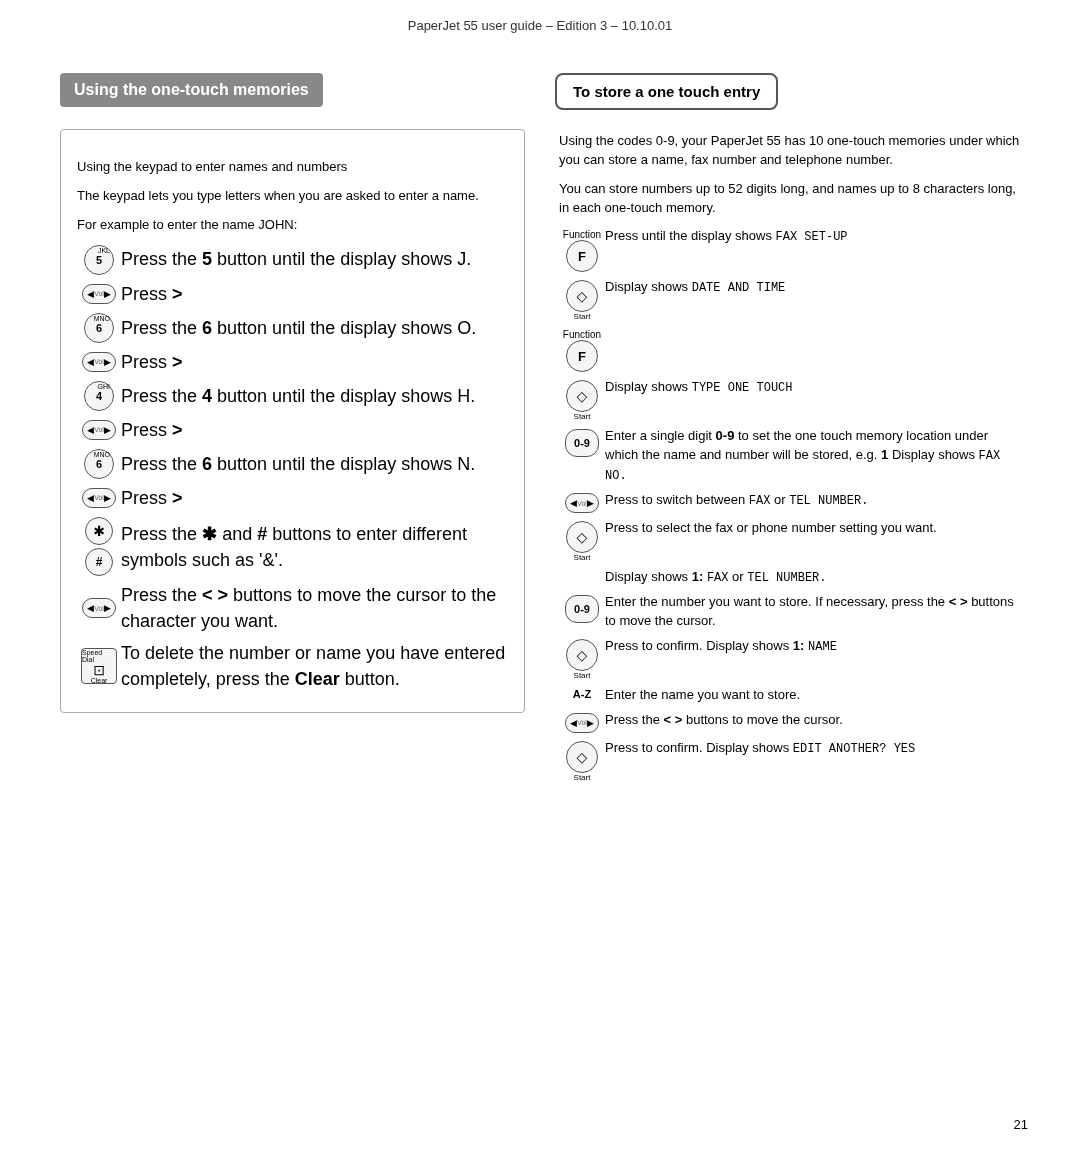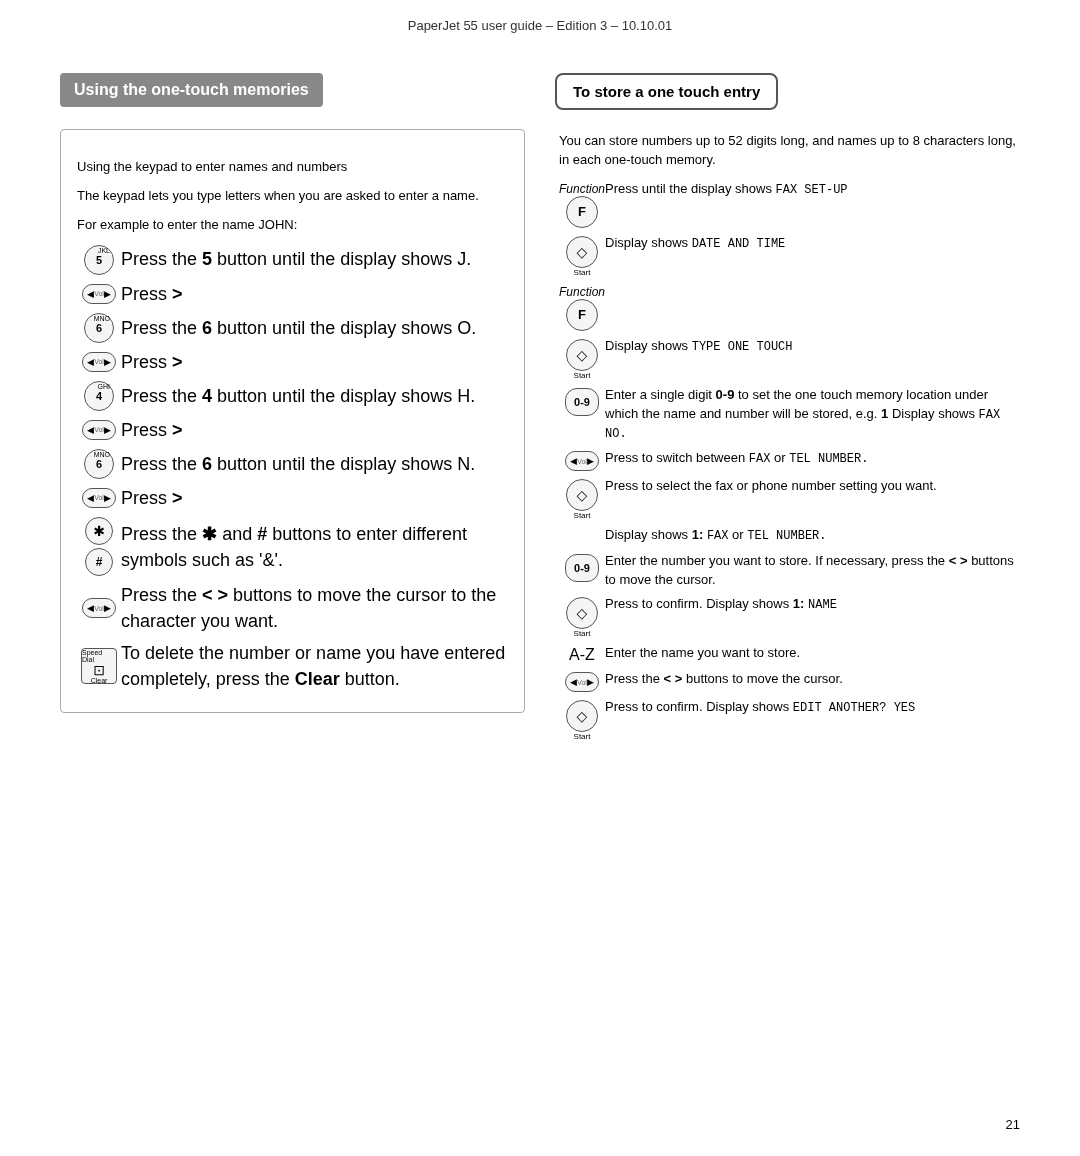--- a/index.html
+++ b/index.html
@@ -16,21 +16,21 @@
     .page-header {
       text-align: center;
       padding: 18px 0 10px 0;
       font-size: 13px;
       color: #333;
     }
 
     .page-number {
       position: absolute;
       bottom: 24px;
-      right: 60px;
+      right: 52px;
       font-size: 13px;
     }
 
     .main-content {
       display: flex;
       flex-direction: row;
       padding: 30px 60px 60px 60px;
       gap: 30px;
     }
 
@@ -223,23 +223,22 @@
       border: 1.5px solid #555;
       display: flex;
       align-items: center;
       justify-content: center;
       font-size: 13px;
       font-weight: bold;
       background: #f5f5f5;
     }
 
     .btn-f-label {
-      font-size: 12px;
+      font-size: 10px;
       text-align: center;
-      font-style: italic;
     }
 
     .btn-arrow-circle {
       width: 32px;
       height: 32px;
       border-radius: 50%;
       border: 1.5px solid #555;
       display: flex;
       align-items: center;
       justify-content: center;
@@ -254,22 +253,22 @@
       border: 1.5px solid #555;
       display: flex;
       align-items: center;
       justify-content: center;
       font-size: 11px;
       font-weight: bold;
       background: #f5f5f5;
     }
 
     .btn-az {
-      font-size: 16px;
-      font-weight: normal;
+      font-size: 11px;
+      font-weight: bold;
     }
 
     .mono { font-family: 'Courier New', Courier, monospace; font-size: 12px; }
 
     .f-container {
       display: flex;
       flex-direction: column;
       align-items: center;
     }
 
@@ -404,20 +403,21 @@
 
     </div>
   </div>
 
   <div class="right-column">
     <div class="right-box-header">
       <span>To store a one touch entry</span>
     </div>
 
     <div class="right-content">
+      <p>Using the codes 0-9, your PaperJet 55 has 10 one-touch memories under which you can store a name, fax number and telephone number.</p>
       <p>You can store numbers up to 52 digits long, and names up to 8 characters long, in each one-touch memory.</p>
 
       <div class="right-icon-row">
         <div class="right-icon-col">
           <div class="f-container">
             <span class="btn-f-label">Function</span>
             <div class="btn-f">F</div>
           </div>
         </div>
         <div class="right-text-col">Press until the display shows <span class="mono">FAX SET-UP</span></div>

